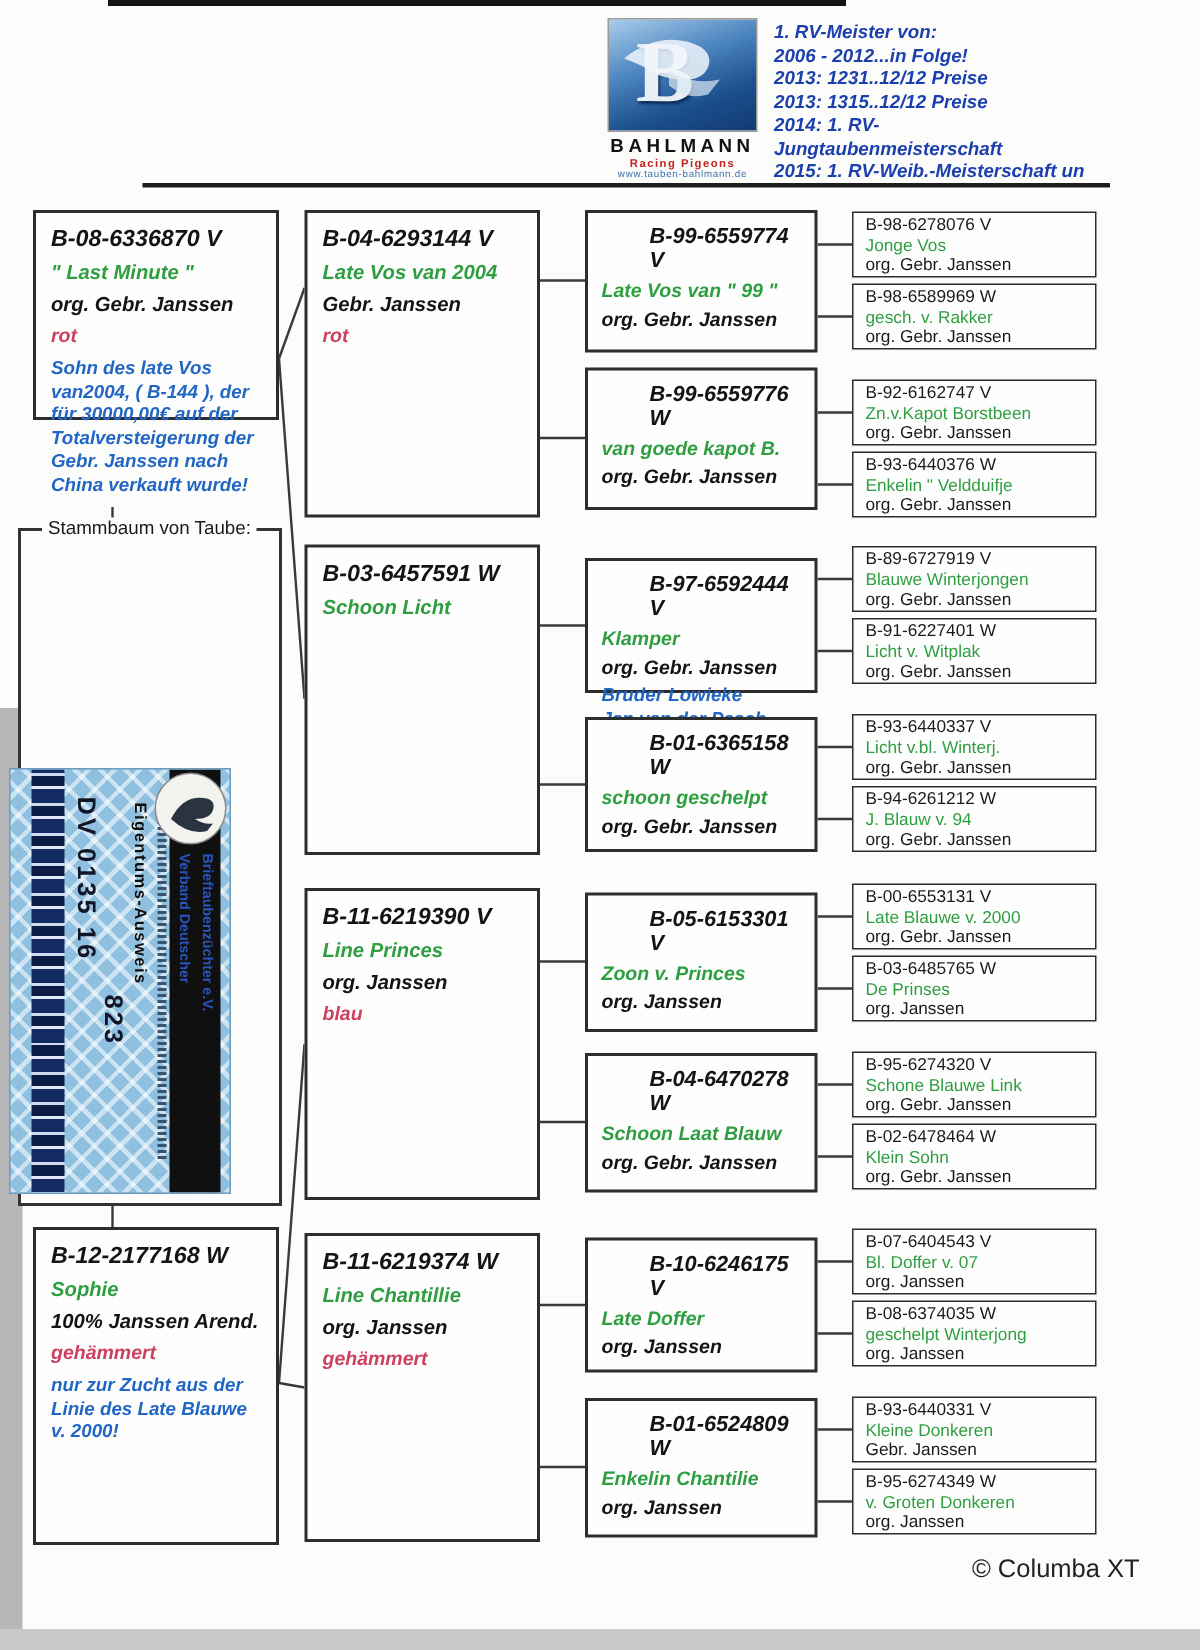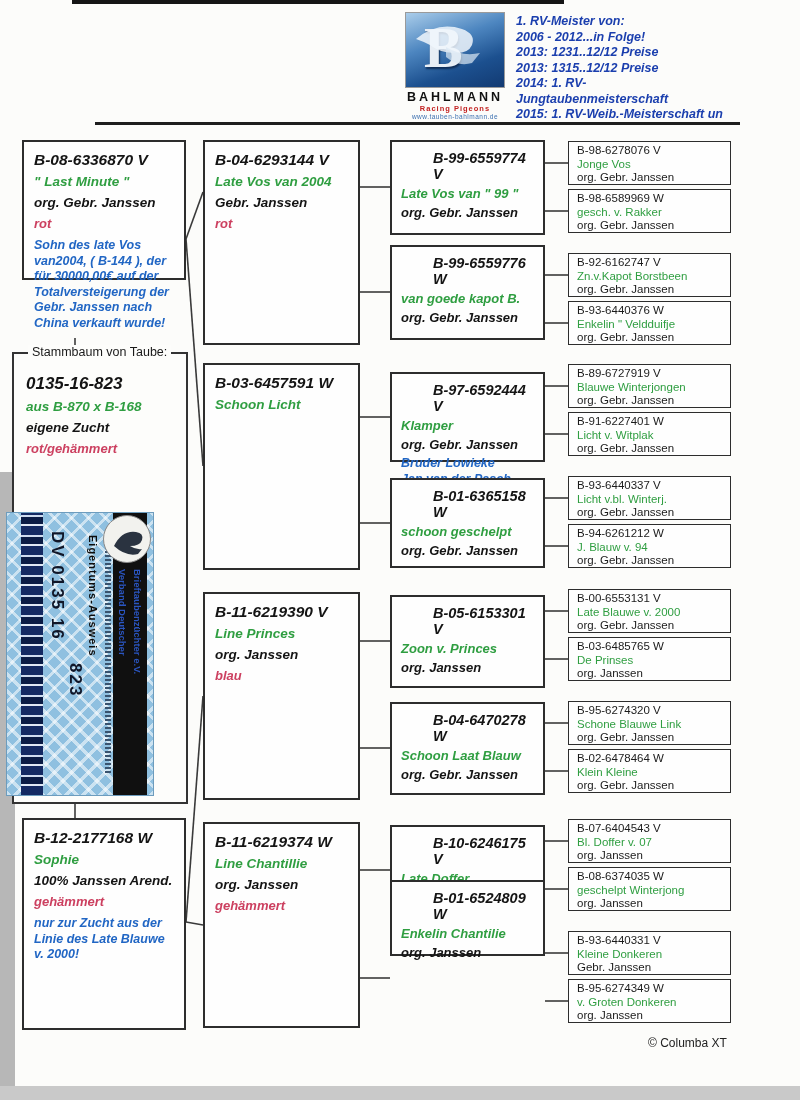--- a/index.html
+++ b/index.html
@@ -74,21 +74,21 @@
   .sticker-circle{position:absolute;right:2px;top:2px;width:46px;height:46px;border-radius:50%;
     background:#f2f2ee;border:1px solid #888;z-index:6;}
   .sticker-ring1{position:absolute;left:40px;top:18px;writing-mode:vertical-lr;
     font-size:17px;font-weight:bold;color:#101628;letter-spacing:2px;}
   .sticker-ring2{position:absolute;left:58px;top:150px;writing-mode:vertical-lr;
     font-size:17px;font-weight:bold;color:#101628;letter-spacing:2px;}
   .sticker-title{position:absolute;left:80px;top:22px;writing-mode:vertical-lr;
     font-size:11px;font-weight:bold;color:#0d0d0d;letter-spacing:1px;}
   .microtext{position:absolute;width:6px;background:repeating-linear-gradient(0deg,#39536e 0 2px,rgba(0,0,0,0) 2px 4px);}
   
-  .credit{position:absolute;left:648px;top:1036px;font-size:12px;color:#222;}
+  .credit{position:absolute;left:648px;top:1036px;font-size:17px;color:#222;}
 </style>
 </head>
 <body>
 
 <div id="page">
   <div class="scan-top"></div>
   <div class="scan-left"></div>
   <div class="scan-bottom"></div>
 
   <div class="hdr-rule"></div>
@@ -152,26 +152,20 @@
   <div class="box" style="left:22px;top:140px;width:164px;height:140px">
     <div class="ring">B-08-6336870 V</div>
     <div class="name">" Last Minute "</div>
     <div class="org">org. Gebr. Janssen</div>
     <div class="cnote">rot</div>
     <div class="note">Sohn des late Vos van2004, ( B-144 ), der für 30000,00€ auf der Totalversteigerung der Gebr. Janssen nach China verkauft wurde!</div>
   </div>
 
   <div class="subject-frame">
     <div class="subject-legend">Stammbaum von Taube:</div>
-    <div class="subject-body">
-      <div class="ring ring-big">0135-16-823</div>
-      <div class="name">aus B-870 x B-168</div>
-      <div class="org">eigene Zucht</div>
-      <div class="cnote">rot/gehämmert</div>
-    </div>
   </div>
 
   <div class="sticker">
     <div class="sticker-pattern"></div>
     <div class="sticker-band"></div>
     <div class="sticker-black"></div>
     <div class="sticker-vorg">Verband Deutscher
 Brieftaubenzüchter e.V.</div>
     <div class="sticker-ring1">DV 0135 16</div>
     <div class="sticker-ring2">823</div>
@@ -245,21 +239,21 @@
   <div class="b3" style="top:702px;height:93px">
     <div class="ring">B-04-6470278 W</div>
     <div class="name">Schoon Laat Blauw</div>
     <div class="org">org. Gebr. Janssen</div>
   </div>
   <div class="b3" style="top:825px;height:90px">
     <div class="ring">B-10-6246175 V</div>
     <div class="name">Late Doffer</div>
     <div class="org">org. Janssen</div>
   </div>
-  <div class="b3" style="top:880px;height:76px">
+  <div class="b3" style="top:932px;height:93px">
     <div class="ring">B-01-6524809 W</div>
     <div class="name">Enkelin Chantilie</div>
     <div class="org">org. Janssen</div>
   </div>
 
   <div class="b4" style="top:141px">
     <div class="r4">B-98-6278076 V</div>
     <div class="n4">Jonge Vos</div>
     <div class="o4">org. Gebr. Janssen</div>
   </div>
@@ -308,21 +302,21 @@
     <div class="n4">De Prinses</div>
     <div class="o4">org. Janssen</div>
   </div>
   <div class="b4" style="top:701px">
     <div class="r4">B-95-6274320 V</div>
     <div class="n4">Schone Blauwe Link</div>
     <div class="o4">org. Gebr. Janssen</div>
   </div>
   <div class="b4" style="top:749px">
     <div class="r4">B-02-6478464 W</div>
-    <div class="n4">Klein Kleine</div>
+    <div class="n4">Klein Sohn</div>
     <div class="o4">org. Gebr. Janssen</div>
   </div>
   <div class="b4" style="top:819px">
     <div class="r4">B-07-6404543 V</div>
     <div class="n4">Bl. Doffer v. 07</div>
     <div class="o4">org. Janssen</div>
   </div>
   <div class="b4" style="top:867px">
     <div class="r4">B-08-6374035 W</div>
     <div class="n4">geschelpt Winterjong</div>

